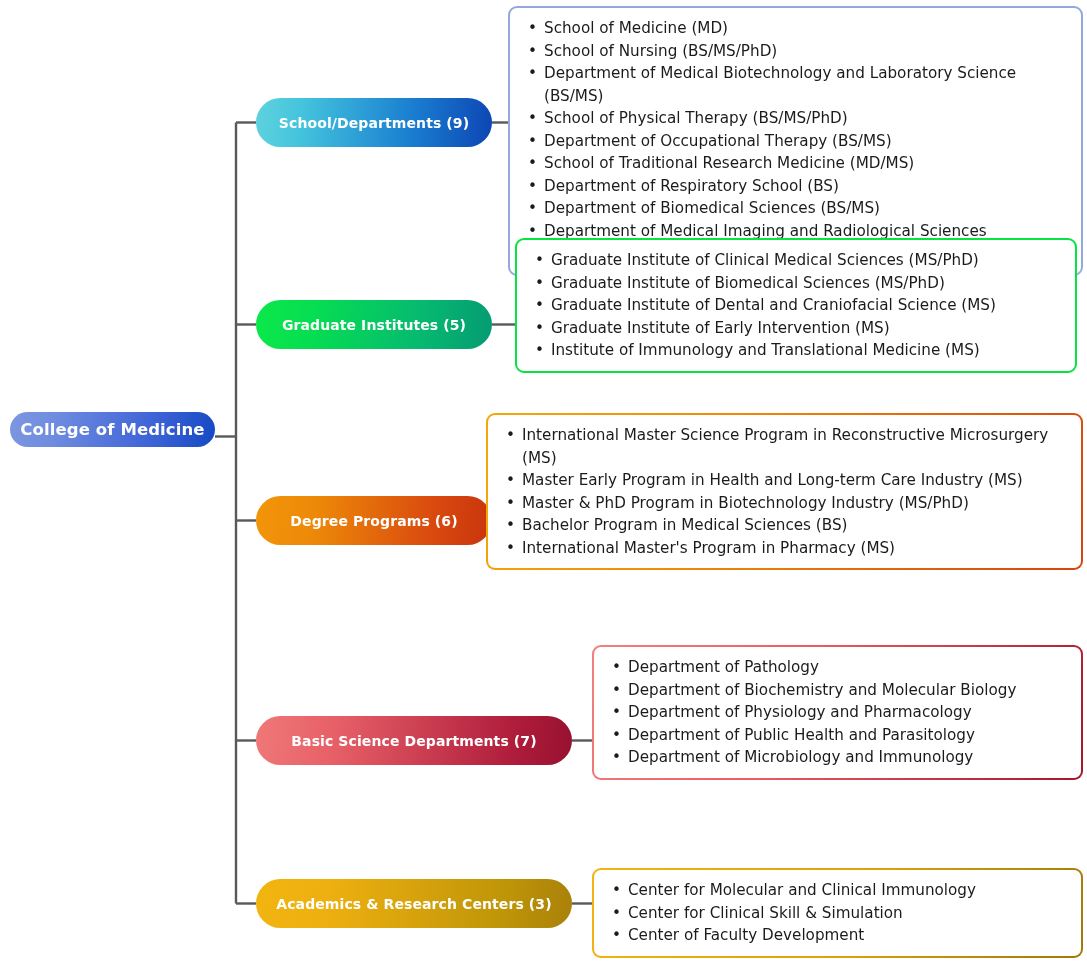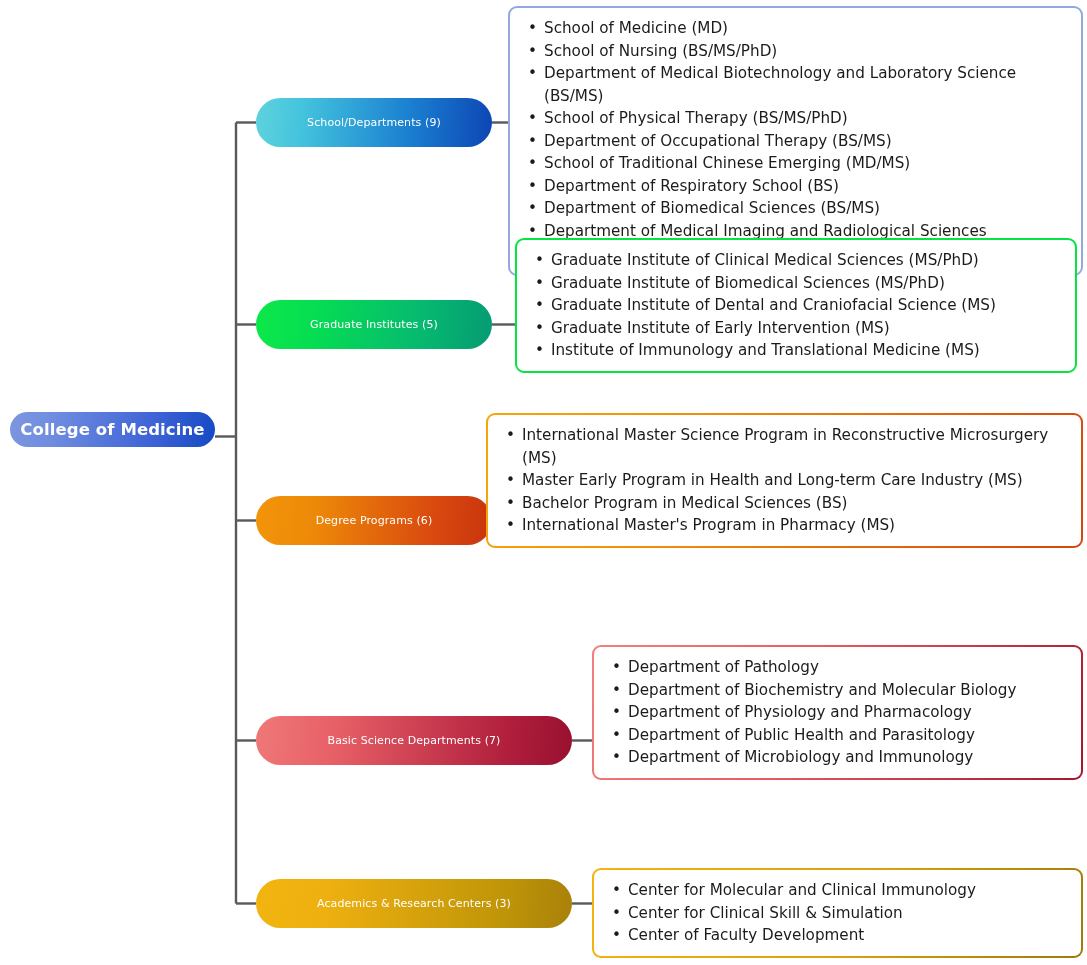--- a/index.html
+++ b/index.html
@@ -58,22 +58,22 @@
     position: absolute;
     height: 49px;
     border-radius: 25px;
     display: flex;
     align-items: center;
     justify-content: center;
     box-sizing: border-box;
   }
   .cat-node .node-label {
     color: #ffffff;
-    font-size: 11px;
-    font-weight: normal;
+    font-size: 14px;
+    font-weight: bold;
     letter-spacing: 0.1px;
     white-space: nowrap;
   }
 
   .cat-node.n0 { left: 256px; top:  98px; width: 236px;
     background: linear-gradient(95deg, #5fd3de 0%, #43c3dd 20%, #1a7fd0 65%, #0d45b4 100%); }
   .cat-node.n1 { left: 256px; top: 300px; width: 236px;
     background: linear-gradient(95deg, #0ce84a 0%, #06dd52 25%, #06b970 70%, #059b72 100%); }
   .cat-node.n2 { left: 256px; top: 496px; width: 236px;
     background: linear-gradient(95deg, #f2950a 0%, #ed8908 25%, #d9490f 75%, #c8340d 100%); }
@@ -179,39 +179,40 @@
     <span class="node-label">Academics &amp; Research Centers (3)</span>
   </div>
 
   <div class="list-box b0">
     <ul>
         <li>School of Medicine (MD)</li>
         <li>School of Nursing (BS/MS/PhD)</li>
         <li>Department of Medical Biotechnology and Laboratory Science (BS/MS)</li>
         <li>School of Physical Therapy (BS/MS/PhD)</li>
         <li>Department of Occupational Therapy (BS/MS)</li>
-        <li>School of Traditional Chinese Emerging (MD/MS)</li>
+        <li>School of Traditional Research Medicine (MD/MS)</li>
         <li>Department of Respiratory School (BS)</li>
         <li>Department of Biomedical Sciences (BS/MS)</li>
         <li>Department of Medical Imaging and Radiological Sciences (BS/MS/PhD)</li>
       </ul>
   </div>
   <div class="list-box b1">
     <ul>
         <li>Graduate Institute of Clinical Medical Sciences (MS/PhD)</li>
         <li>Graduate Institute of Biomedical Sciences (MS/PhD)</li>
         <li>Graduate Institute of Dental and Craniofacial Science (MS)</li>
         <li>Graduate Institute of Early Intervention (MS)</li>
         <li>Institute of Immunology and Translational Medicine (MS)</li>
       </ul>
   </div>
   <div class="list-box b2">
     <ul>
         <li>International Master Science Program in Reconstructive Microsurgery (MS)</li>
         <li>Master Early Program in Health and Long-term Care Industry (MS)</li>
+        <li>Master &amp; PhD Program in Biotechnology Industry (MS/PhD)</li>
         <li>Bachelor Program in Medical Sciences (BS)</li>
         <li>International Master's Program in Pharmacy (MS)</li>
       </ul>
   </div>
   <div class="list-box b3">
     <ul>
         <li>Department of Pathology</li>
         <li>Department of Biochemistry and Molecular Biology</li>
         <li>Department of Physiology and Pharmacology</li>
         <li>Department of Public Health and Parasitology</li>

